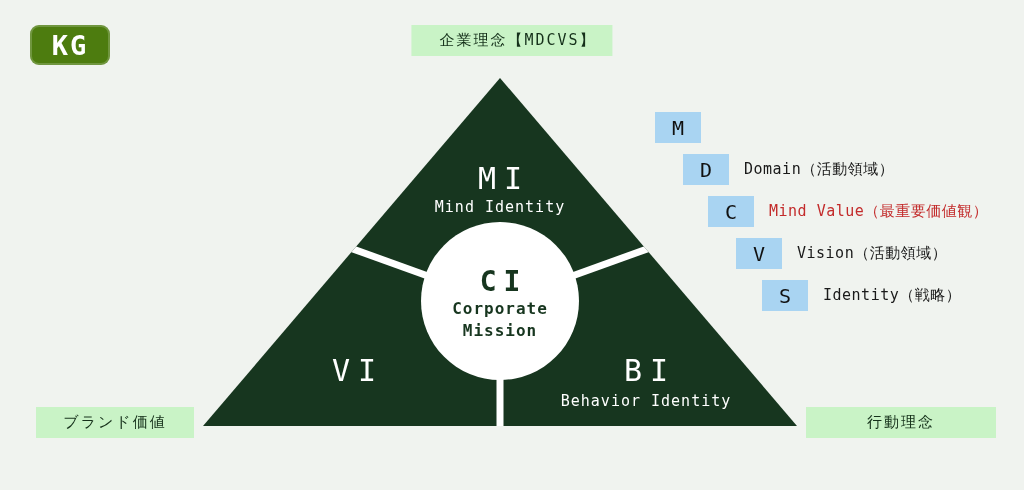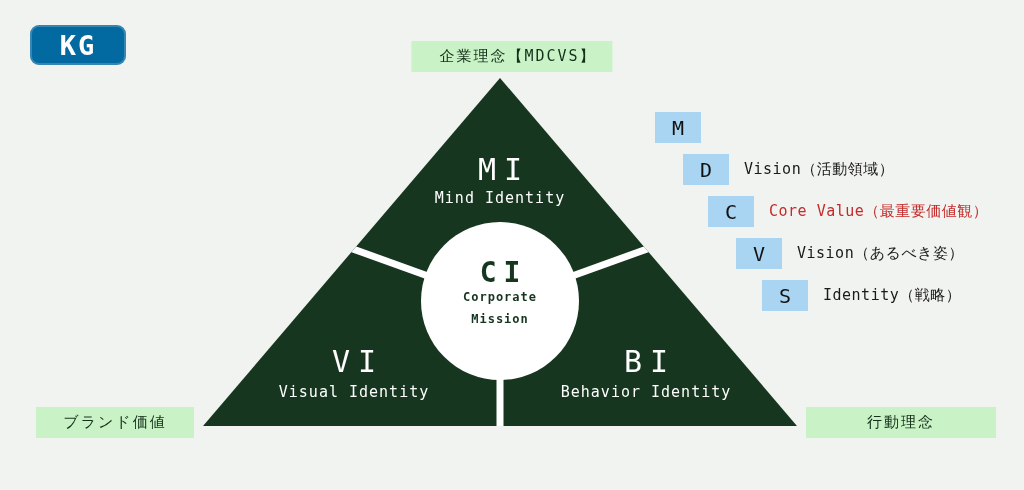--- a/index.html
+++ b/index.html
@@ -10,57 +10,58 @@
   .canvas{
     position:relative;
     width:1024px;height:490px;
     background:#f0f3ef;
     overflow:hidden;
     margin:0 auto;
   }
   
   .kg-logo{
     position:absolute;left:30px;top:25px;
-    width:96px;height:40px;
-    background:#0369a1;
+    width:80px;height:40px;
+    background:#4d7c0f;
     border-radius:9px;
     display:flex;align-items:center;justify-content:center;
     color:#ffffff;
     font-size:27px;font-weight:bold;letter-spacing:2px;
     box-shadow:inset 0 0 0 2px #ffffff33;
   }
   
   .green-label{
     position:absolute;
     background:#c9f3c6;
     color:#15301a;
     font-size:15px;
     padding:6px 16px;
     letter-spacing:2px;
     text-align:center;
     white-space:nowrap;
   }
-  .top-label{left:50%;top:41px;transform:translateX(-50%);padding-left:28px;}
+  .top-label{left:50%;top:25px;transform:translateX(-50%);padding-left:28px;}
   .bottom-left-label{left:36px;top:407px;min-width:126px;}
   .bottom-right-label{left:806px;top:407px;min-width:158px;}
   
   .pyramid-svg{position:absolute;left:0;top:0;}
   
   .tri-text{
     position:absolute;
     transform:translateX(-50%);
     color:#ffffff;
     text-align:center;
     white-space:nowrap;
+    margin-top:9px;
   }
   .abbr{font-size:30px;letter-spacing:8px;text-indent:8px;}
   .sub{font-size:15px;letter-spacing:1px;}
   .ci-color{color:#17361f;font-weight:bold;}
   .ci-abbr{font-size:28px;letter-spacing:7px;text-indent:7px;}
-  .ci-sub{font-size:12px;letter-spacing:1px;}
+  .ci-sub{font-size:16px;letter-spacing:1px;}
   
   .legend-row{
     position:absolute;
     display:flex;align-items:center;gap:15px;
     white-space:nowrap;
   }
   .legend-letter{
     width:46px;height:31px;
     background:#a9d4f2;
     display:flex;align-items:center;justify-content:center;
@@ -96,43 +97,42 @@
       <line x1="500" y1="302" x2="672" y2="240"></line>
       <line x1="500" y1="302" x2="500" y2="430"></line>
     </g>
     <circle cx="500" cy="301" r="79" fill="#ffffff"></circle>
   </svg>
 
   <div class="tri-text abbr" style="left:500px;top:152px;">MI</div>
   <div class="tri-text abbr" style="left:354px;top:344px;">VI</div>
 
   <div class="tri-text sub" style="left:500px;top:189px;">Mind Identity</div>
-  <div class="tri-text sub" style="left:354px;top:383px;">Visual Identity</div>
 
   <div class="tri-text sub" style="left:646px;top:383px;">Behavior Identity</div>
   <div class="tri-text abbr" style="left:646px;top:344px;">BI</div>
 
   <div class="tri-text ci-color ci-abbr" style="left:500px;top:256px;">CI</div>
   <div class="tri-text ci-color ci-sub" style="left:500px;top:290px;">Corporate</div>
   <div class="tri-text ci-color ci-sub" style="left:500px;top:312px;">Mission</div>
 
   <div class="legend-row row-m">
     <div class="legend-letter">M</div>
   </div>
   <div class="legend-row row-d">
     <div class="legend-letter">D</div>
-    <div class="legend-text">Vision（活動領域）</div>
+    <div class="legend-text">Domain（活動領域）</div>
   </div>
   <div class="legend-row row-c">
     <div class="legend-letter">C</div>
-    <div class="legend-text red">Core Value（最重要価値観）</div>
+    <div class="legend-text red">Mind Value（最重要価値観）</div>
   </div>
   <div class="legend-row row-v">
     <div class="legend-letter">V</div>
-    <div class="legend-text">Vision（あるべき姿）</div>
+    <div class="legend-text">Vision（活動領域）</div>
   </div>
   <div class="legend-row row-s">
     <div class="legend-letter">S</div>
     <div class="legend-text">Identity（戦略）</div>
   </div>
 
   <div class="green-label bottom-right-label">行動理念</div>
   <div class="green-label bottom-left-label">ブランド価値</div>
 
 </div>

